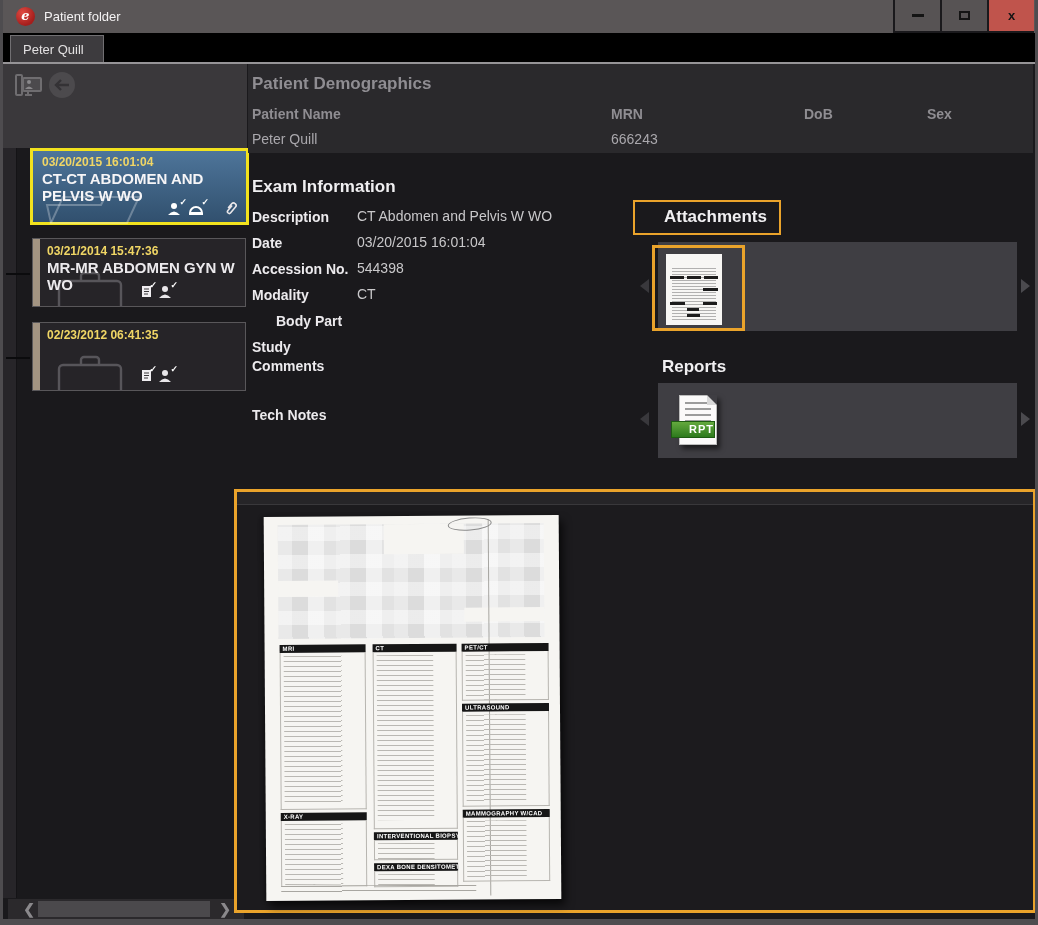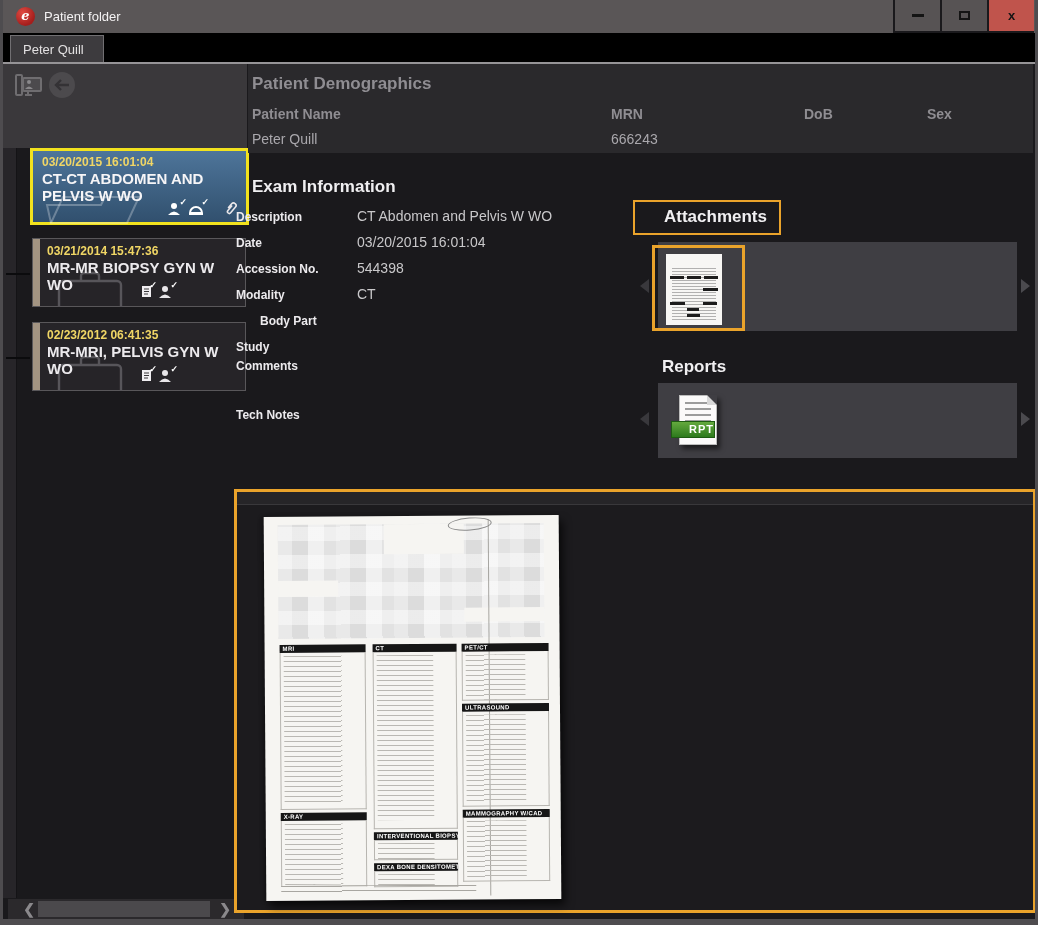--- a/index.html
+++ b/index.html
@@ -52,21 +52,21 @@
   .hs-arrow { position:absolute; top:0; width:26px; height:20px; color:#8b898c; font-size:14px; font-weight:bold;
     display:flex; align-items:center; justify-content:center; cursor:pointer; }
   .hs-thumb { position:absolute; left:30px; top:2px; width:172px; height:16px; background:#4b494c; cursor:grab; }
   
   .demographics { position:absolute; left:245px; top:64px; width:785px; height:89px; background:#2a292c; }
   .demo-title { position:absolute; left:4px; top:10px; font-size:17px; font-weight:bold; color:#8f8d92; }
   .demo-label { position:absolute; top:42px; font-size:14px; font-weight:bold; color:#8f8d92; }
   .demo-value { position:absolute; top:67px; font-size:14px; color:#aaa8ad; }
   
   .section-title { position:absolute; font-size:17px; font-weight:bold; color:#f0eff1; }
-  .ei-label { position:absolute; left:233px; width:102px; font-size:12px; font-weight:bold; color:#eceaed; line-height:19px; }
+  .ei-label { position:absolute; left:249px; width:102px; font-size:14px; font-weight:bold; color:#eceaed; line-height:19px; }
   .ei-value { position:absolute; left:354px; font-size:14px; color:#c9c8ca; }
   
   .ann-box { position:absolute; border:3px solid #eaa32b;padding-left:35px; }
   .strip { position:absolute; width:359px; background:#3f3e43; }
   .car-arrow { position:absolute; width:0; height:0; border-top:7px solid transparent; border-bottom:7px solid transparent; cursor:pointer; }
   .car-left { border-right:9px solid #39383c; }
   .car-right { border-left:9px solid #4b4a4e; }
   .attach-thumb { position:absolute; left:11px; top:6px; width:56px; height:71px; background:#f7f6f4;
     background-image:
       linear-gradient(#1c1c1c,#1c1c1c), linear-gradient(#1c1c1c,#1c1c1c), linear-gradient(#1c1c1c,#1c1c1c),
@@ -193,21 +193,21 @@
     </div>
   </div>
 
   <div class="exam-item" style="top:238px;">
     <div class="stripe"></div>
     <svg class="abs" style="left:24px;top:32px;" width="68" height="36" viewBox="0 0 68 36">
       <rect x="2" y="10" width="62" height="34" rx="4" fill="none" stroke="#57555a" stroke-width="2.4"></rect>
       <path d="M24 10 V5 a3 3 0 0 1 3 -3 h12 a3 3 0 0 1 3 3 V10" fill="none" stroke="#57555a" stroke-width="2.4"></path>
     </svg>
     <div class="exam-date">03/21/2014 15:47:36</div>
-    <div class="exam-title">MR-MR BIOPSY GYN W WO</div>
+    <div class="exam-title">MR-MR ABDOMEN GYN W WO</div>
     <div class="exam-icons" style="right:72px;bottom:8px;">
       <span class="icon-wrap">
         <svg width="11" height="13" viewBox="0 0 11 13">
             <rect x="1" y="1" width="9" height="11" fill="#f0eef1"></rect>
             <path d="M3 4 h5 M3 6.5 h5 M3 9 h4" stroke="#3a383b" stroke-width="1"></path>
           </svg>
         <span class="chk">✓</span>
       </span>
       <span class="icon-wrap">
         <svg width="15" height="13" viewBox="0 0 15 13">
@@ -219,21 +219,20 @@
     </div>
   </div>
 
   <div class="exam-item" style="top:322px;">
     <div class="stripe"></div>
     <svg class="abs" style="left:24px;top:32px;" width="68" height="36" viewBox="0 0 68 36">
       <rect x="2" y="10" width="62" height="34" rx="4" fill="none" stroke="#57555a" stroke-width="2.4"></rect>
       <path d="M24 10 V5 a3 3 0 0 1 3 -3 h12 a3 3 0 0 1 3 3 V10" fill="none" stroke="#57555a" stroke-width="2.4"></path>
     </svg>
     <div class="exam-date">02/23/2012 06:41:35</div>
-    <div class="exam-title">MR-MRI, PELVIS GYN W WO</div>
     <div class="exam-icons" style="right:72px;bottom:8px;">
       <span class="icon-wrap">
         <svg width="11" height="13" viewBox="0 0 11 13">
             <rect x="1" y="1" width="9" height="11" fill="#f0eef1"></rect>
             <path d="M3 4 h5 M3 6.5 h5 M3 9 h4" stroke="#3a383b" stroke-width="1"></path>
           </svg>
         <span class="chk">✓</span>
       </span>
       <span class="icon-wrap">
         <svg width="15" height="13" viewBox="0 0 15 13">

